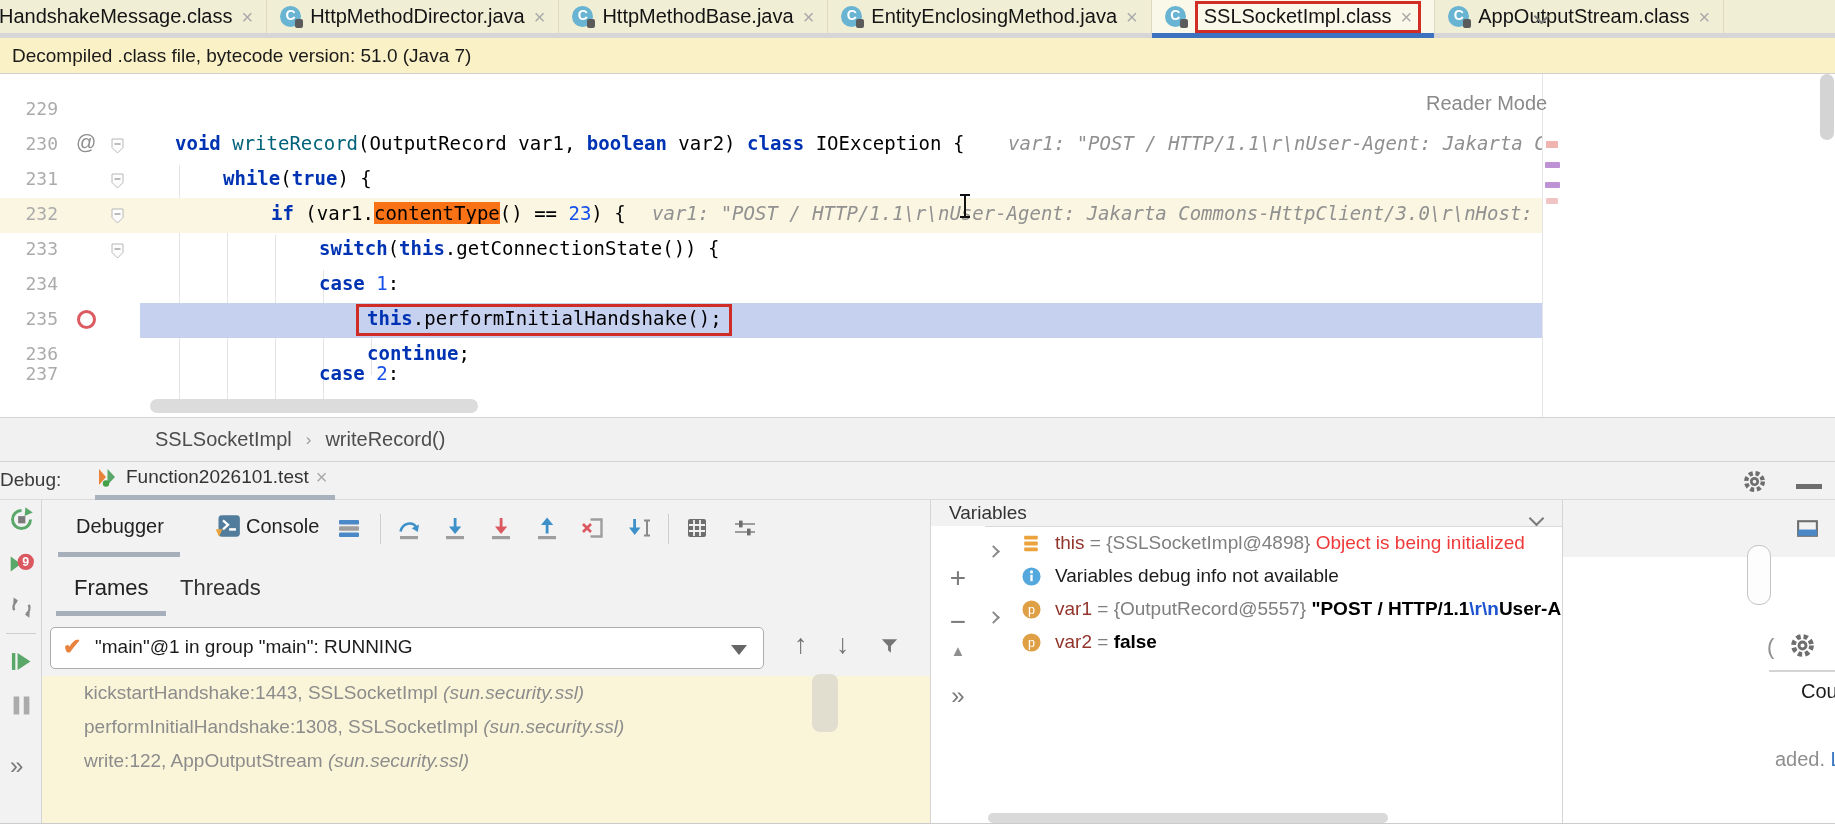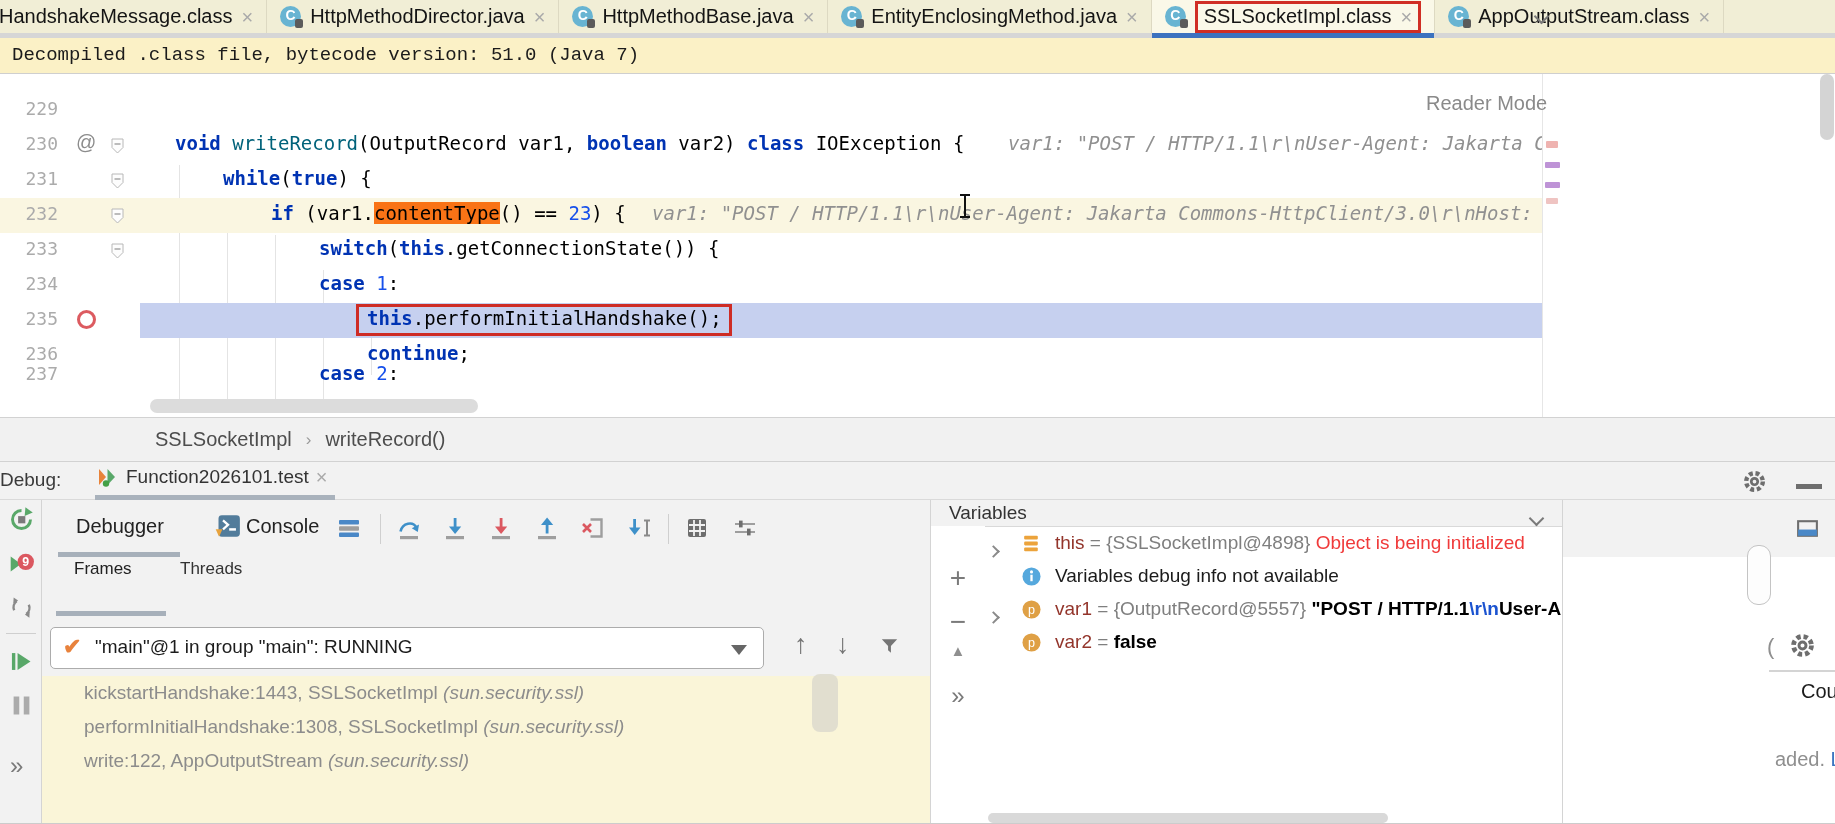--- a/index.html
+++ b/index.html
@@ -18,21 +18,21 @@
   .ed-tab.active { background:#FAF8E8; }
   .ed-tab.active .tab-underline { position:absolute; left:0; right:0; bottom:-5px; height:5px; background:#3C72BF; z-index:3; }
   .tab-close { color:#A9A9A9; font-size:20px; line-height:1; }
   .cls-icon { position:relative; width:21px; height:21px; border-radius:50%; background:#68B4D2; flex:0 0 21px; }
   .cls-c { position:absolute; left:0; top:1px; width:21px; text-align:center; color:#fff; font-size:14px; font-weight:bold; }
   .cls-lock { position:absolute; right:-2px; bottom:-1px; width:8px; height:9px; background:#5B5B5B; border-radius:2px; }
   .red-wrap { display:inline-flex; align-items:center; gap:9px; border:3px solid #D02E24; padding:0 6px; height:32px; }
   #tab-overflow { position:absolute; left:1536px; top:5px; }
   
   #notif-bar { position:absolute; left:0; top:38px; width:1835px; height:36px; background:#FBF1C6;
-    border-bottom:1px solid #CFCFCF; line-height:35px; padding-left:12px; color:#1b1b1b;font-family:Liberation Mono, monospace; }
+    border-bottom:1px solid #CFCFCF; line-height:35px; padding-left:12px; color:#1b1b1b; }
   
   #editor { position:absolute; left:0; top:74px; width:1835px; height:283px; background:#fff; }
   #reader-mode { position:absolute; left:1426px; top:18px; color:#8A8A8A; font-size:20px; z-index:6; }
   .iguide { position:absolute; width:1px; background:#E4E4E4; z-index:1; }
   #hthumb { position:absolute; left:150px; top:325px; width:328px; height:14px; background:#DCDCDC; border-radius:7px; z-index:1; }
   .code-row { position:absolute; left:0; width:1542px; height:35px; overflow:hidden; z-index:2; }
   .row-band-exec { position:absolute; left:0; top:0; width:1542px; height:35px; background:#FAF6E1; z-index:0; }
   .row-band-frame { position:absolute; left:140px; top:0; width:1402px; height:35px; background:#C6D0EF; z-index:0; }
   .lnum { position:absolute; left:0; top:5px; width:58px; text-align:right; color:#ABABAB;
     font-family:"DejaVu Sans Mono", monospace; font-size:18px; z-index:2; }
@@ -71,21 +71,21 @@
   #left-rail { position:absolute; left:0; top:500px; width:42px; height:324px; background:#F2F2F2; border-right:1px solid #D4D4D4; }
   .rail-ic { position:absolute; left:8px; }
   #rail-sep { position:absolute; left:6px; top:633px; width:30px; height:1px; background:#CFCFCF; }
   #toolbar { position:absolute; left:42px; top:500px; width:1793px; height:57px; background:#F2F2F2; }
   .tb-label { position:absolute; top:15px; color:#222; font-size:20px; }
   .tb-underline { position:absolute; top:52px; height:5px; background:#A7B0BA; }
   .tb-ic { position:absolute; top:15px; }
   .tb-sep { position:absolute; top:14px; width:1px; height:30px; background:#CFCFCF; }
   
   #frames-panel { position:absolute; left:42px; top:557px; width:888px; height:267px; background:#F2F2F2; }
-  .fp-tab { position:absolute; top:2px; font-size:17px; color:#222; }
+  .fp-tab { position:absolute; top:18px; font-size:22px; color:#222; }
   #frames-underline { position:absolute; left:14px; top:54px; width:110px; height:5px; background:#A7B0BA; }
   #thread-combo { position:absolute; left:8px; top:70px; width:714px; height:42px; background:#fff;
     border:1.5px solid #ACACAC; border-radius:5px; }
   #thread-check { position:absolute; left:12px; top:6px; color:#E8823C; font-size:22px; font-weight:bold; }
   #thread-text { position:absolute; left:44px; top:8px; color:#1c1c1c; white-space:nowrap; }
   #thread-arrow { position:absolute; left:680px; top:17px; width:0; height:0;
     border-left:8px solid transparent; border-right:8px solid transparent; border-top:10px solid #666; }
   .list-btn { position:absolute; top:75px; color:#757575; font-size:27px; }
   #frames-list { position:absolute; left:0; top:119px; width:888px; height:148px; background:#FAF5D8; overflow:hidden; }
   .frame-row { position:relative; height:34px; line-height:34px; padding-left:42px; color:#8C8C8C; white-space:nowrap; }

